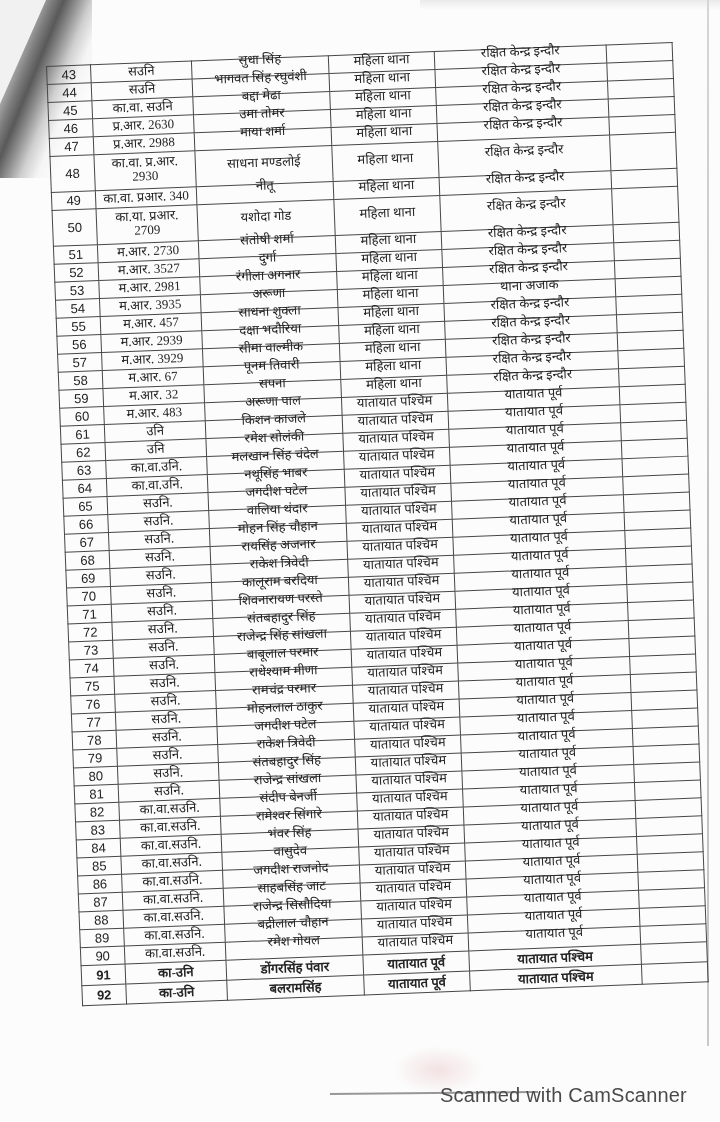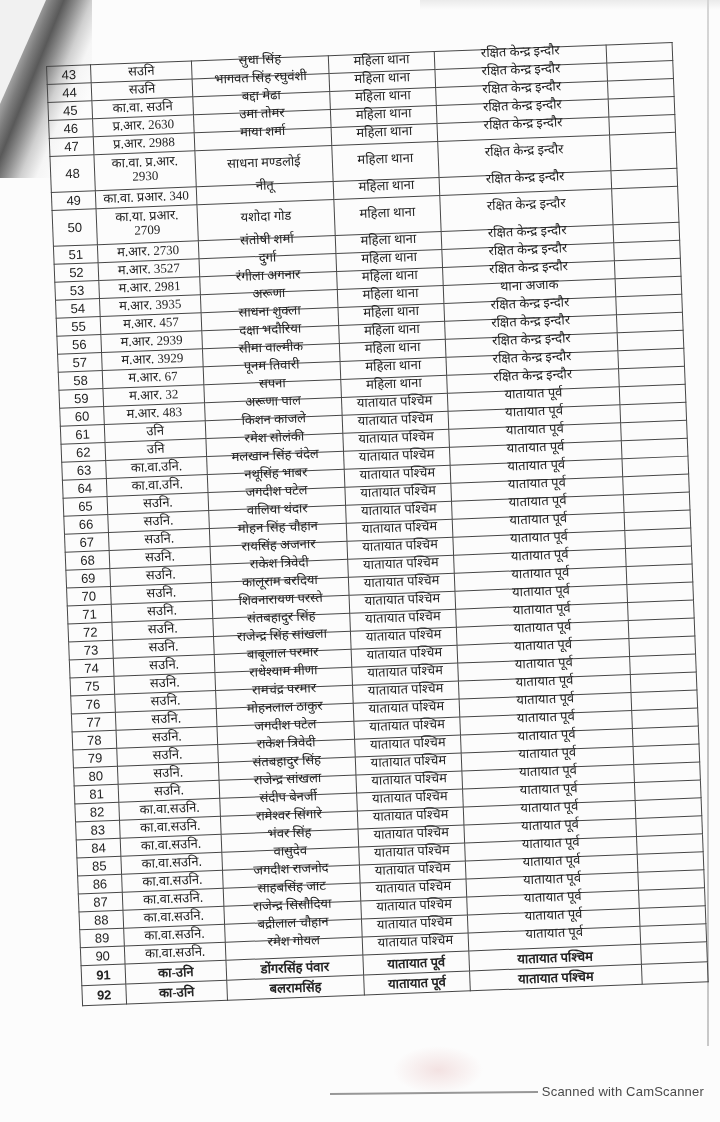--- a/index.html
+++ b/index.html
@@ -56,23 +56,23 @@
   }
   .smudge{
     position:absolute;left:393px;top:1046px;width:90px;height:48px;
     background:radial-gradient(closest-side,rgba(224,172,172,.33),rgba(224,172,172,0));
   }
   .stray-line{
     position:absolute;left:330px;top:1092px;width:208px;height:2px;
     background:#979797;transform:rotate(-.6deg);
   }
   .watermark{
-    position:absolute;top:1084px;right:16px;
+    position:absolute;top:1084px;right:33px;
     font-family:"Liberation Sans","DejaVu Sans",sans-serif;
-    font-size:13px;color:#4a4a4a;letter-spacing:.2px;
+    font-size:20px;color:#4a4a4a;letter-spacing:.2px;
   }
 </style>
 </head>
 <body>
 
 <div class="paper">
 
   <div class="fold"></div>
   <div class="fold-corner"></div>
   <div class="top-shade"></div>

